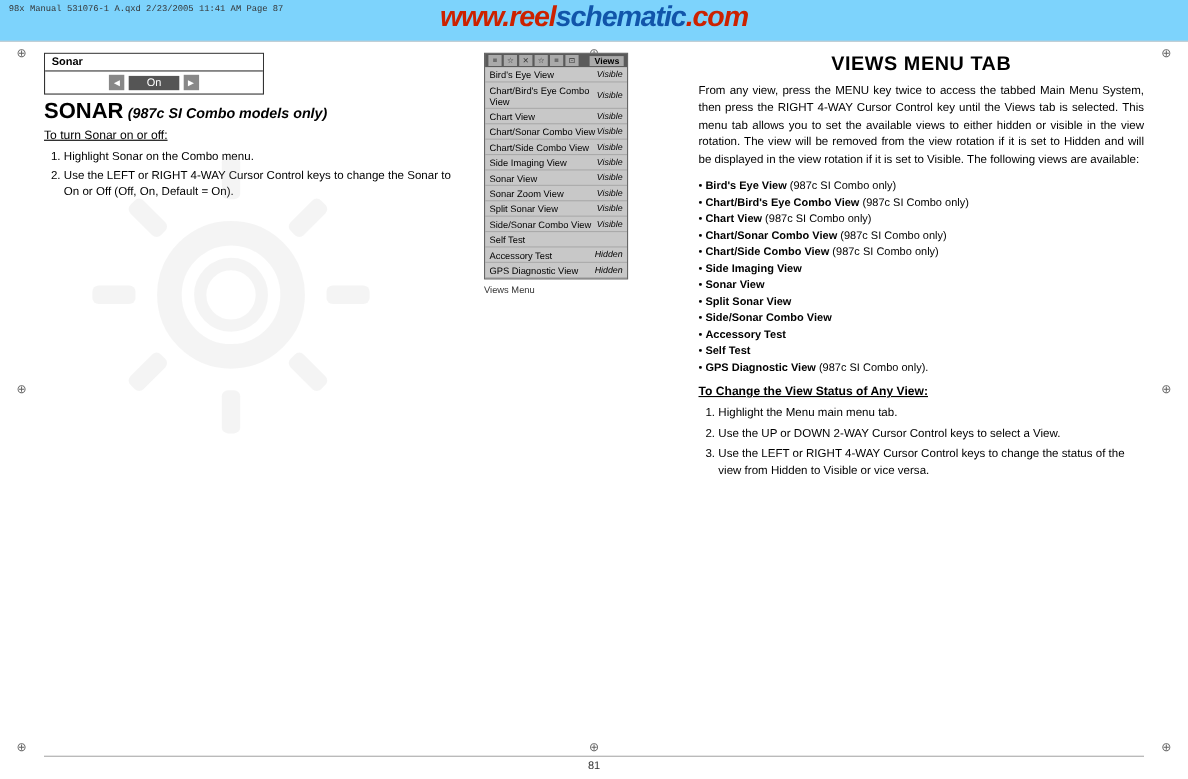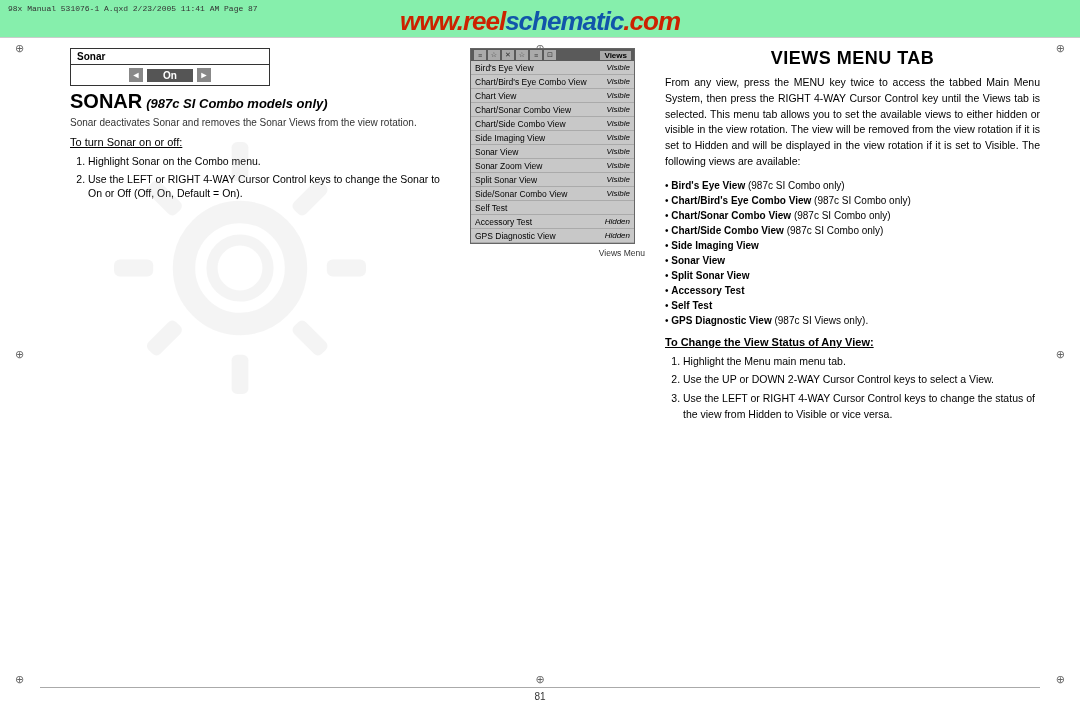--- a/index.html
+++ b/index.html
@@ -11,24 +11,24 @@
       font-size: 11px;
       overflow: hidden;
       position: relative;
     }
 
     
     .header-bar {
       position: absolute;
       top: 0; left: 0; right: 0;
       height: 38px;
-      background: #86efac;
+      background: #7dd3fc;
       border-bottom: 1px solid #ccc;
       display: flex;
-      align-items: flex-end;
+      align-items: flex-start;
       padding: 0 0;
     }
     .header-meta {
       font-size: 8px;
       color: #333;
       font-family: 'Courier New', monospace;
       position: absolute;
       top: 4px;
       left: 8px;
     }
@@ -60,21 +60,20 @@
     }
 
     
     .content-area {
       position: absolute;
       top: 38px;
       left: 0; right: 0; bottom: 20px;
       padding: 10px 40px;
       display: flex;
       gap: 20px;
-      margin-left: 30px;
     }
 
     
     .left-col {
       width: 380px;
       flex-shrink: 0;
       position: relative;
     }
 
     
@@ -105,21 +104,21 @@
       align-items: center;
       justify-content: center;
       font-size: 9px;
       color: #fff;
       cursor: pointer;
     }
     .on-btn {
       background: #555;
       color: #fff;
       font-size: 10px;
-      font-weight: bold;
+      font-weight: normal;
       padding: 1px 16px;
     }
 
     .sonar-subtitle {
       font-size: 10px;
       color: #333;
       margin-bottom: 8px;
     }
 
     
@@ -170,21 +169,21 @@
 
     
     .middle-col {
       width: 175px;
       flex-shrink: 0;
       position: relative;
     }
 
     .menu-screenshot {
       border: 1px solid #666;
-      width: 165px;
+      width: 131px;
       background: #c8c8c8;
       font-size: 9px;
     }
     .menu-topbar {
       background: #5a5a5a;
       display: flex;
       align-items: center;
       padding: 1px 3px;
       gap: 2px;
     }
@@ -216,21 +215,21 @@
     .menu-row-label {
       font-size: 8.5px;
       color: #000;
     }
     .menu-row-status {
       font-size: 8px;
       color: #000;
       font-style: italic;
     }
     .menu-bottom-label {
-      text-align: right;
+      text-align: left;
       font-size: 8.5px;
       color: #333;
       margin-top: 4px;
     }
 
     
     .right-col {
       flex: 1;
     }
 
@@ -355,23 +354,20 @@
         <div class="on-btn">On</div>
         <div class="arrow-btn">►</div>
       </div>
     </div>
 
     <div class="sonar-heading-row">
       <span class="heading-bold">SONAR</span>
       <span class="heading-italic">(987c SI Combo models only)</span>
     </div>
 
-    <div class="sonar-subtitle">
-      <span>Sonar deactivates Sonar and removes the</span> <span>Sonar Views from the view rotation.</span>
-    </div>
 
     <div class="section-header">To turn Sonar on or off:</div>
 
     <ol class="instruction-list">
       <li>Highlight Sonar on the Combo menu.</li>
       <li>Use the LEFT or RIGHT 4-WAY Cursor Control keys to change the Sonar to On or Off (Off, On, Default = On).</li>
     </ol>
   </div>
 
   <div class="middle-col">
@@ -443,28 +439,30 @@
   </div>
 
   <div class="right-col">
     <div class="views-menu-title">VIEWS MENU TAB</div>
 
     <p class="right-text">From any view, press the MENU key twice to access the tabbed Main Menu System, then press the RIGHT 4-WAY Cursor Control key until the Views tab is selected. This menu tab allows you to set the available views to either hidden or visible in the view rotation. The view will be removed from the view rotation if it is set to Hidden and will be displayed in the view rotation if it is set to Visible. The following views are available:</p>
 
     <div class="bullet-list">
       <div class="bullet-item">• <b>Bird's Eye View</b> <span>(987c SI Combo only)</span></div>
       <div class="bullet-item">• <b>Chart/Bird's Eye Combo View</b> <span>(987c SI Combo only)</span></div>
+      <div class="bullet-item">• <b>Chart View</b> <span>(987c SI Combo only)</span></div>
       <div class="bullet-item">• <b>Chart/Sonar Combo View</b> <span>(987c SI Combo only)</span></div>
       <div class="bullet-item">• <b>Chart/Side Combo View</b> <span>(987c SI Combo only)</span></div>
       <div class="bullet-item">• <b>Side Imaging View</b></div>
       <div class="bullet-item">• <b>Sonar View</b></div>
       <div class="bullet-item">• <b>Split Sonar View</b></div>
+      <div class="bullet-item">• <b>Side/Sonar Combo View</b></div>
       <div class="bullet-item">• <b>Accessory Test</b></div>
       <div class="bullet-item">• <b>Self Test</b></div>
-      <div class="bullet-item">• <b>GPS Diagnostic View</b> <span>(987c SI Views only).</span></div>
+      <div class="bullet-item">• <b>GPS Diagnostic View</b> <span>(987c SI Combo only).</span></div>
     </div>
 
     <div class="change-view-header">To Change the View Status of Any View:</div>
     <ol class="change-view-list">
       <li>Highlight the Menu main menu tab.</li>
       <li>Use the UP or DOWN 2-WAY Cursor Control keys to select a View.</li>
       <li>Use the LEFT or RIGHT 4-WAY Cursor Control keys to change the status of the view from Hidden to Visible or vice versa.</li>
     </ol>
   </div>
 </div>

